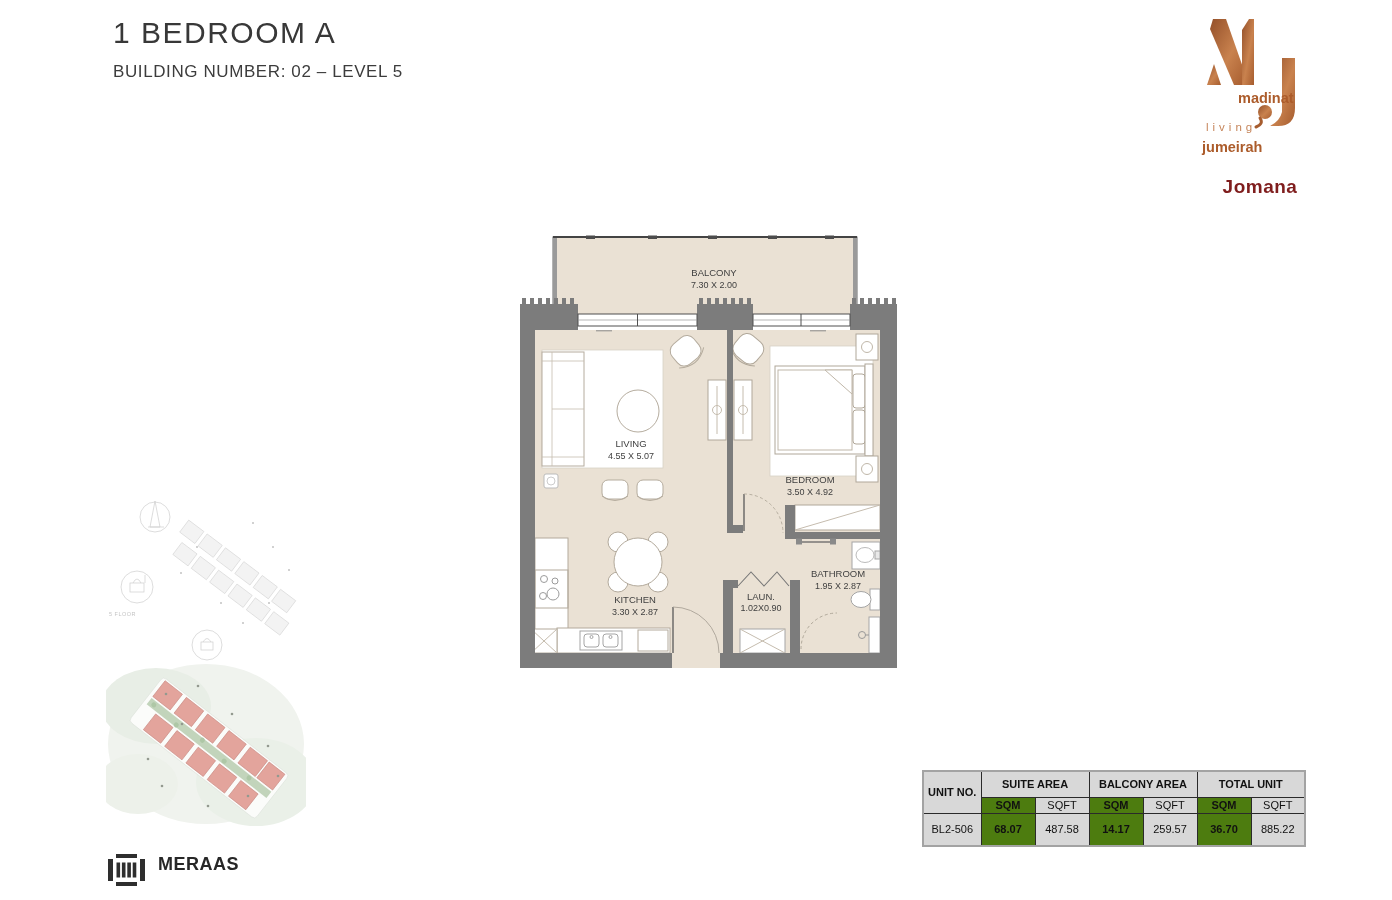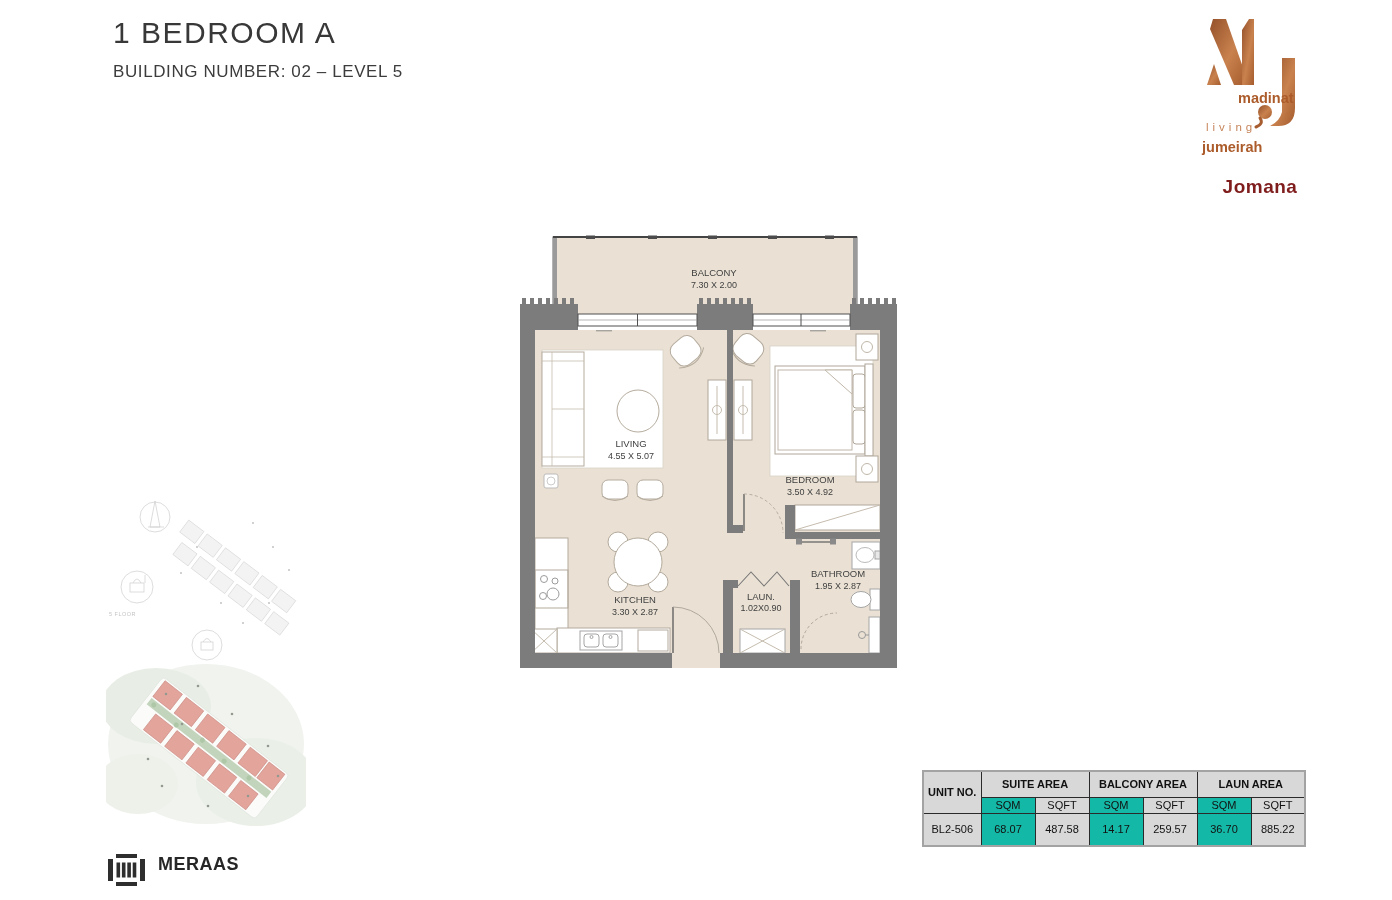--- a/index.html
+++ b/index.html
@@ -37,21 +37,21 @@
   #meraas svg { position:absolute; left:0; top:2px; }
   #meraas-text { position:absolute; left:51px; top:3px; font-size:18px; font-weight:bold;
                  letter-spacing:.5px; color:#272727; }
 
   
   #area-table { position:absolute; left:922px; top:770px; border-collapse:collapse;
                 font-size:11px; color:#111; }
   #area-table td { border:1px solid #2a2a2a; text-align:center; vertical-align:middle; padding:0 2px; }
   #area-table { border:2px solid #a3a3a3; }
   .cell-gray { background:#d8d8d8; }
-  .cell-white { background:#14b8a6; }
+  .cell-white { background:#4d7c0f;font-weight:bold; }
   .hdr { font-weight:bold; }
   .r1 td { height:26px; }
   .r2 td { height:16px; }
   .r3 td { height:33px; }
   .col-unit { width:58px; }
   .col-val  { width:54px; }
 </style>
 </head>
 <body>
 
@@ -409,21 +409,21 @@
     </svg>
     <div id="meraas-text">MERAAS</div>
   </div>
 
   <table id="area-table">
     <tbody>
         <tr class="r1">
       <td rowspan="2" class="cell-gray hdr col-unit">UNIT NO.</td>
       <td colspan="2" class="cell-gray hdr">SUITE AREA</td>
       <td colspan="2" class="cell-gray hdr">BALCONY AREA</td>
-      <td colspan="2" class="cell-gray hdr">LAUN AREA</td>
+      <td colspan="2" class="cell-gray hdr">TOTAL UNIT</td>
     </tr>
     <tr class="r2">
       <td class="cell-white col-val">SQM</td>
       <td class="cell-gray col-val">SQFT</td>
       <td class="cell-white col-val">SQM</td>
       <td class="cell-gray col-val">SQFT</td>
       <td class="cell-white col-val">SQM</td>
       <td class="cell-gray col-val">SQFT</td>
     </tr>
     <tr class="r3">

